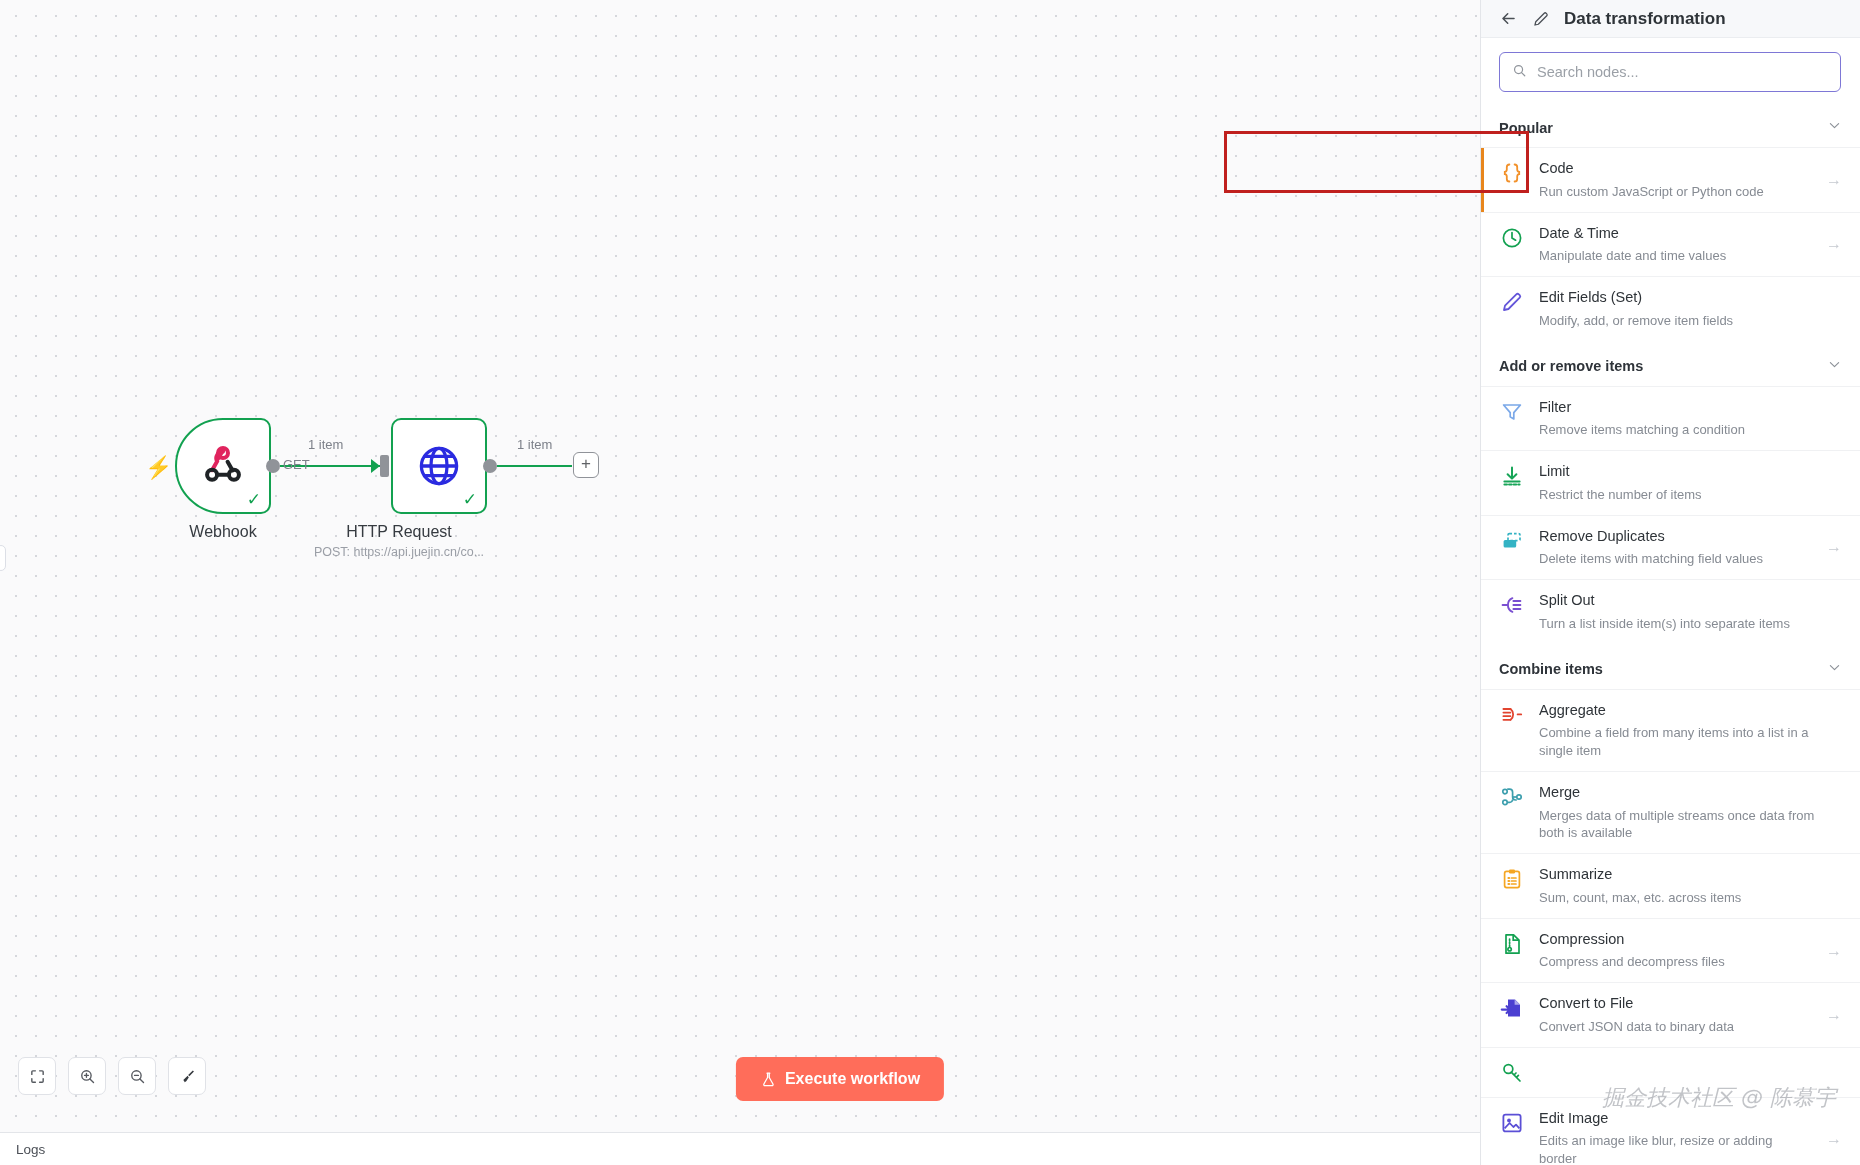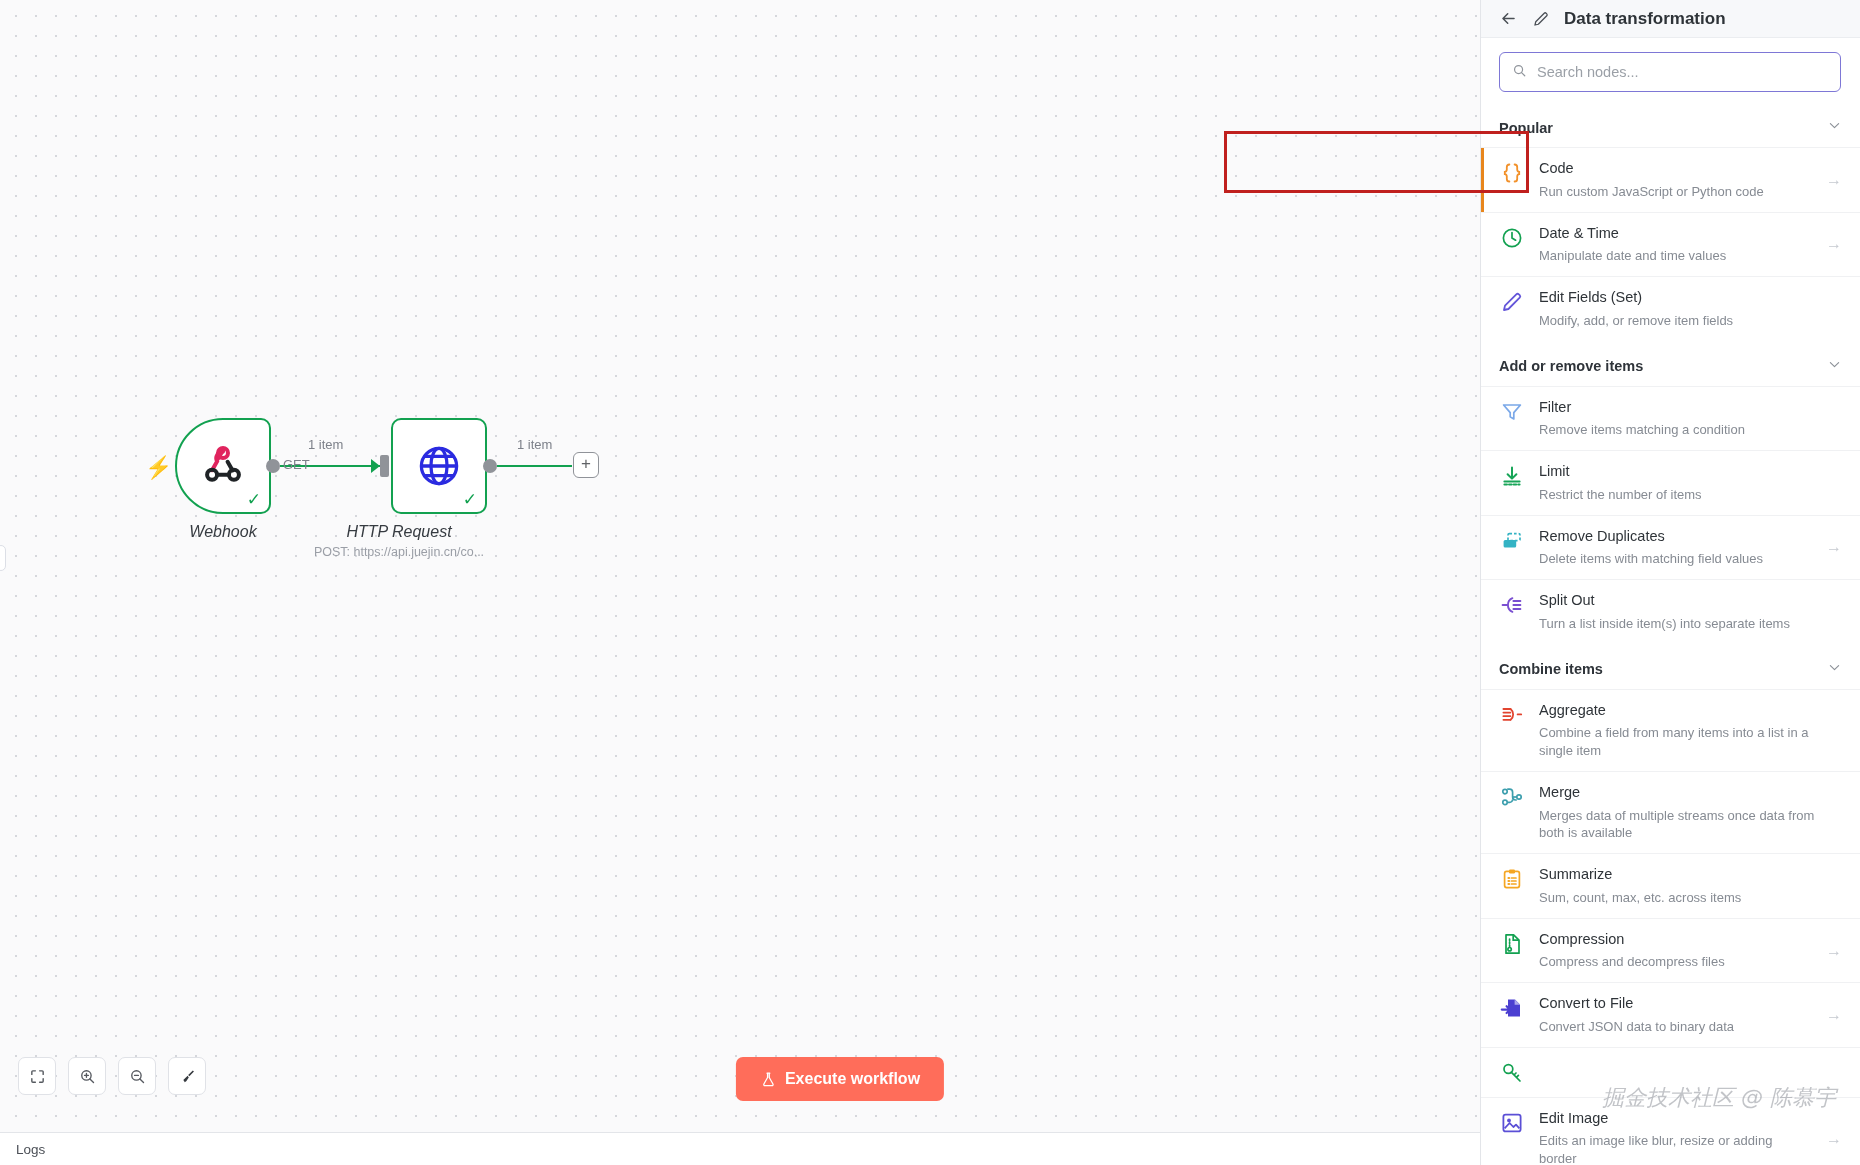--- a/index.html
+++ b/index.html
@@ -46,21 +46,21 @@
     display: flex; align-items: center; justify-content: center;
   }
   .node.webhook { left: 175px; top: 418px; border-radius: 48px 10px 10px 48px; }
   .node.http    { left: 391px; top: 418px; border-radius: 10px; }
   .node-check {
     position: absolute; right: 8px; bottom: 4px;
     color: #12a150; font-size: 17px; line-height: 1;
   }
   .node-label {
     position: absolute; text-align: center;
-    font-size: 16px; color: #363b41; white-space: nowrap; font-style: italic;
+    font-size: 16px; color: #363b41; white-space: nowrap;
   }
   .node-label.webhook { left: 123px; top: 523px; width: 200px; }
   .node-label.http    { left: 299px; top: 523px; width: 200px; }
   .node-sub {
     position: absolute; left: 289px; top: 545px; width: 220px;
     text-align: center; font-size: 12.5px; color: #9a9ea6; white-space: nowrap;
   }
 
   
   .dot {

